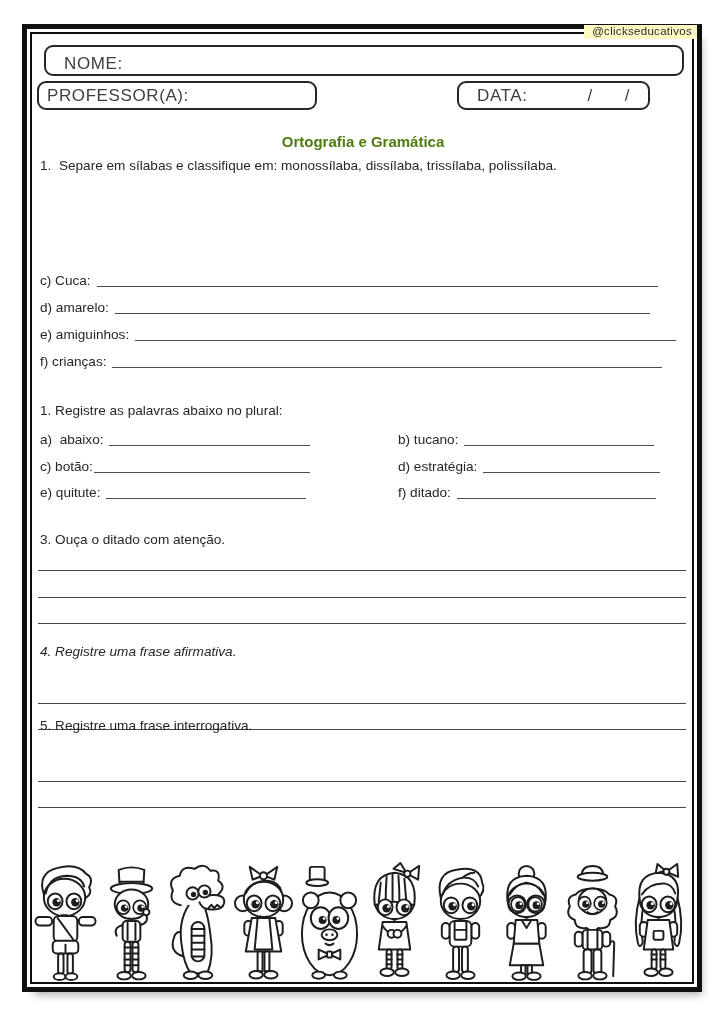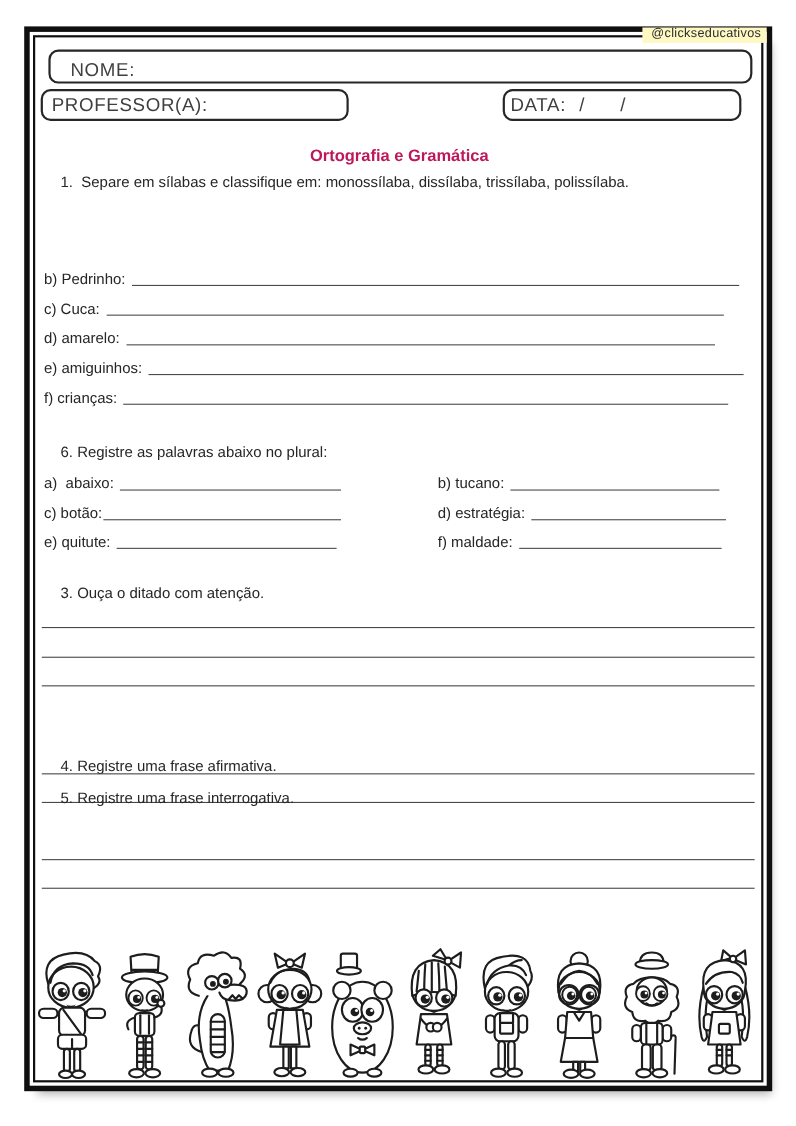--- a/index.html
+++ b/index.html
@@ -12,35 +12,35 @@
         border:2.5px solid #0f0f0f;box-sizing:border-box;}
   
   .watermark{position:absolute;top:25px;right:27px;z-index:6;background:#fef9c3;
         padding:0 5px 2px 8px;font-size:11.5px;letter-spacing:.3px;color:#2c2c2c;}
   
   .hbox{position:absolute;border:2px solid #262626;border-radius:9px;background:#fff;
         display:flex;align-items:center;box-sizing:border-box;z-index:4;
         font-size:17px;letter-spacing:.6px;color:#3f3f3f;font-stretch:condensed;}
   .name-box{left:44px;top:45px;width:640px;height:31px;padding-left:18px;align-items:flex-end;}
   .prof-box{left:37px;top:81px;width:280px;height:29px;padding-left:8px;}
-  .date-box{left:457px;top:81px;width:217px;height:29px;padding-left:5px;}
+  .date-box{left:457px;top:81px;width:193px;height:29px;padding-left:18px;gap:48px;}
   .slashes{white-space:pre;margin-left:12px;}
   
   .content{position:absolute;left:40px;top:0;width:646px;height:1024px;font-size:13.6px;}
   .abs{position:absolute;left:0;right:0;}
-  .title{top:133px;text-align:center;font-weight:bold;font-size:15px;color:#be185d;}
-  .qtext{white-space:pre-wrap;margin-left:15px;}
+  .title{top:133px;text-align:center;font-weight:bold;font-size:15px;color:#4d7c0f;}
+  .qtext{white-space:pre-wrap;}
   .q1-text{top:158px;}
   .item-row{display:flex;align-items:flex-end;height:18px;white-space:pre;}
   .fill-line{flex:1;border-bottom:1.6px solid #4b4b4b;margin-left:6px;margin-bottom:1px;}
   .q2-head{top:403px;}
   .q2-grid{top:430px;display:grid;grid-template-columns:272px 1fr;column-gap:86px;row-gap:9.5px;}
   .q2-grid .item-row{height:17px;}
   .rule{position:absolute;left:-2px;right:0;border-top:1.7px solid #474747;}
-  .q3-head{top:532px;}  .q4-head{top:689px;}  .q5-head{top:718px;}
+  .q3-head{top:532px;}  .q4-head{top:644px;font-style:italic;}  .q5-head{top:718px;}
   
   .chars{position:absolute;left:34px;top:857px;width:656px;height:127px;
          display:flex;justify-content:space-between;align-items:flex-end;}
   .art *{stroke:#1d1d1d;stroke-width:2;fill:#fff;stroke-linecap:round;stroke-linejoin:round;}
   .art .fk{fill:#1d1d1d;stroke:none;}
   .art .fw{fill:#fff;stroke:none;}
   .art .nf{fill:none;}
   .char{width:63px;height:124px;flex:0 0 auto;}
 </style>
 </head>
@@ -61,44 +61,41 @@
   <div class="hbox date-box">
     <span>DATA:</span>
     <span class="slashes">/      /</span>
   </div>
 
   <div class="content">
     <div class="abs title">Ortografia e Gramática</div>
 
     <div class="abs qtext q1-text">1.  Separe em sílabas e classifique em: monossílaba, dissílaba, trissílaba, polissílaba.</div>
 
-    <div class="abs item-row" style="top:243px">
-      <span>b) Pedrinho:</span><span class="fill-line" style="margin-right:14px"></span>
-    </div>
     <div class="abs item-row" style="top:270px">
       <span>c) Cuca:</span><span class="fill-line" style="margin-right:28px"></span>
     </div>
     <div class="abs item-row" style="top:297px">
       <span>d) amarelo:</span><span class="fill-line" style="margin-right:36px"></span>
     </div>
     <div class="abs item-row" style="top:324px">
       <span>e) amiguinhos:</span><span class="fill-line" style="margin-right:10px"></span>
     </div>
     <div class="abs item-row" style="top:351px">
       <span>f) crianças:</span><span class="fill-line" style="margin-right:24px"></span>
     </div>
 
-    <div class="abs qtext q2-head">6. Registre as palavras abaixo no plural:</div>
+    <div class="abs qtext q2-head">1. Registre as palavras abaixo no plural:</div>
     <div class="abs q2-grid">
       <div class="item-row"><span>a)  abaixo:</span><span class="fill-line" style="margin-right:2px"></span></div>
       <div class="item-row"><span>b) tucano:</span><span class="fill-line" style="margin-right:32px"></span></div>
       <div class="item-row"><span>c) botão:</span><span class="fill-line" style="margin-left:1px;margin-right:2px"></span></div>
       <div class="item-row"><span>d) estratégia:</span><span class="fill-line" style="margin-right:26px"></span></div>
       <div class="item-row"><span>e) quitute:</span><span class="fill-line" style="margin-right:6px"></span></div>
-      <div class="item-row"><span>f) maldade:</span><span class="fill-line" style="margin-right:30px"></span></div>
+      <div class="item-row"><span>f) ditado:</span><span class="fill-line" style="margin-right:30px"></span></div>
     </div>
 
     <div class="abs qtext q3-head">3. Ouça o ditado com atenção.</div>
     <div class="rule" style="top:570px"></div>
     <div class="rule" style="top:597px"></div>
     <div class="rule" style="top:623px"></div>
 
     <div class="abs qtext q4-head">4. Registre uma frase afirmativa.</div>
     <div class="rule" style="top:703px"></div>
     <div class="rule" style="top:729px"></div>

